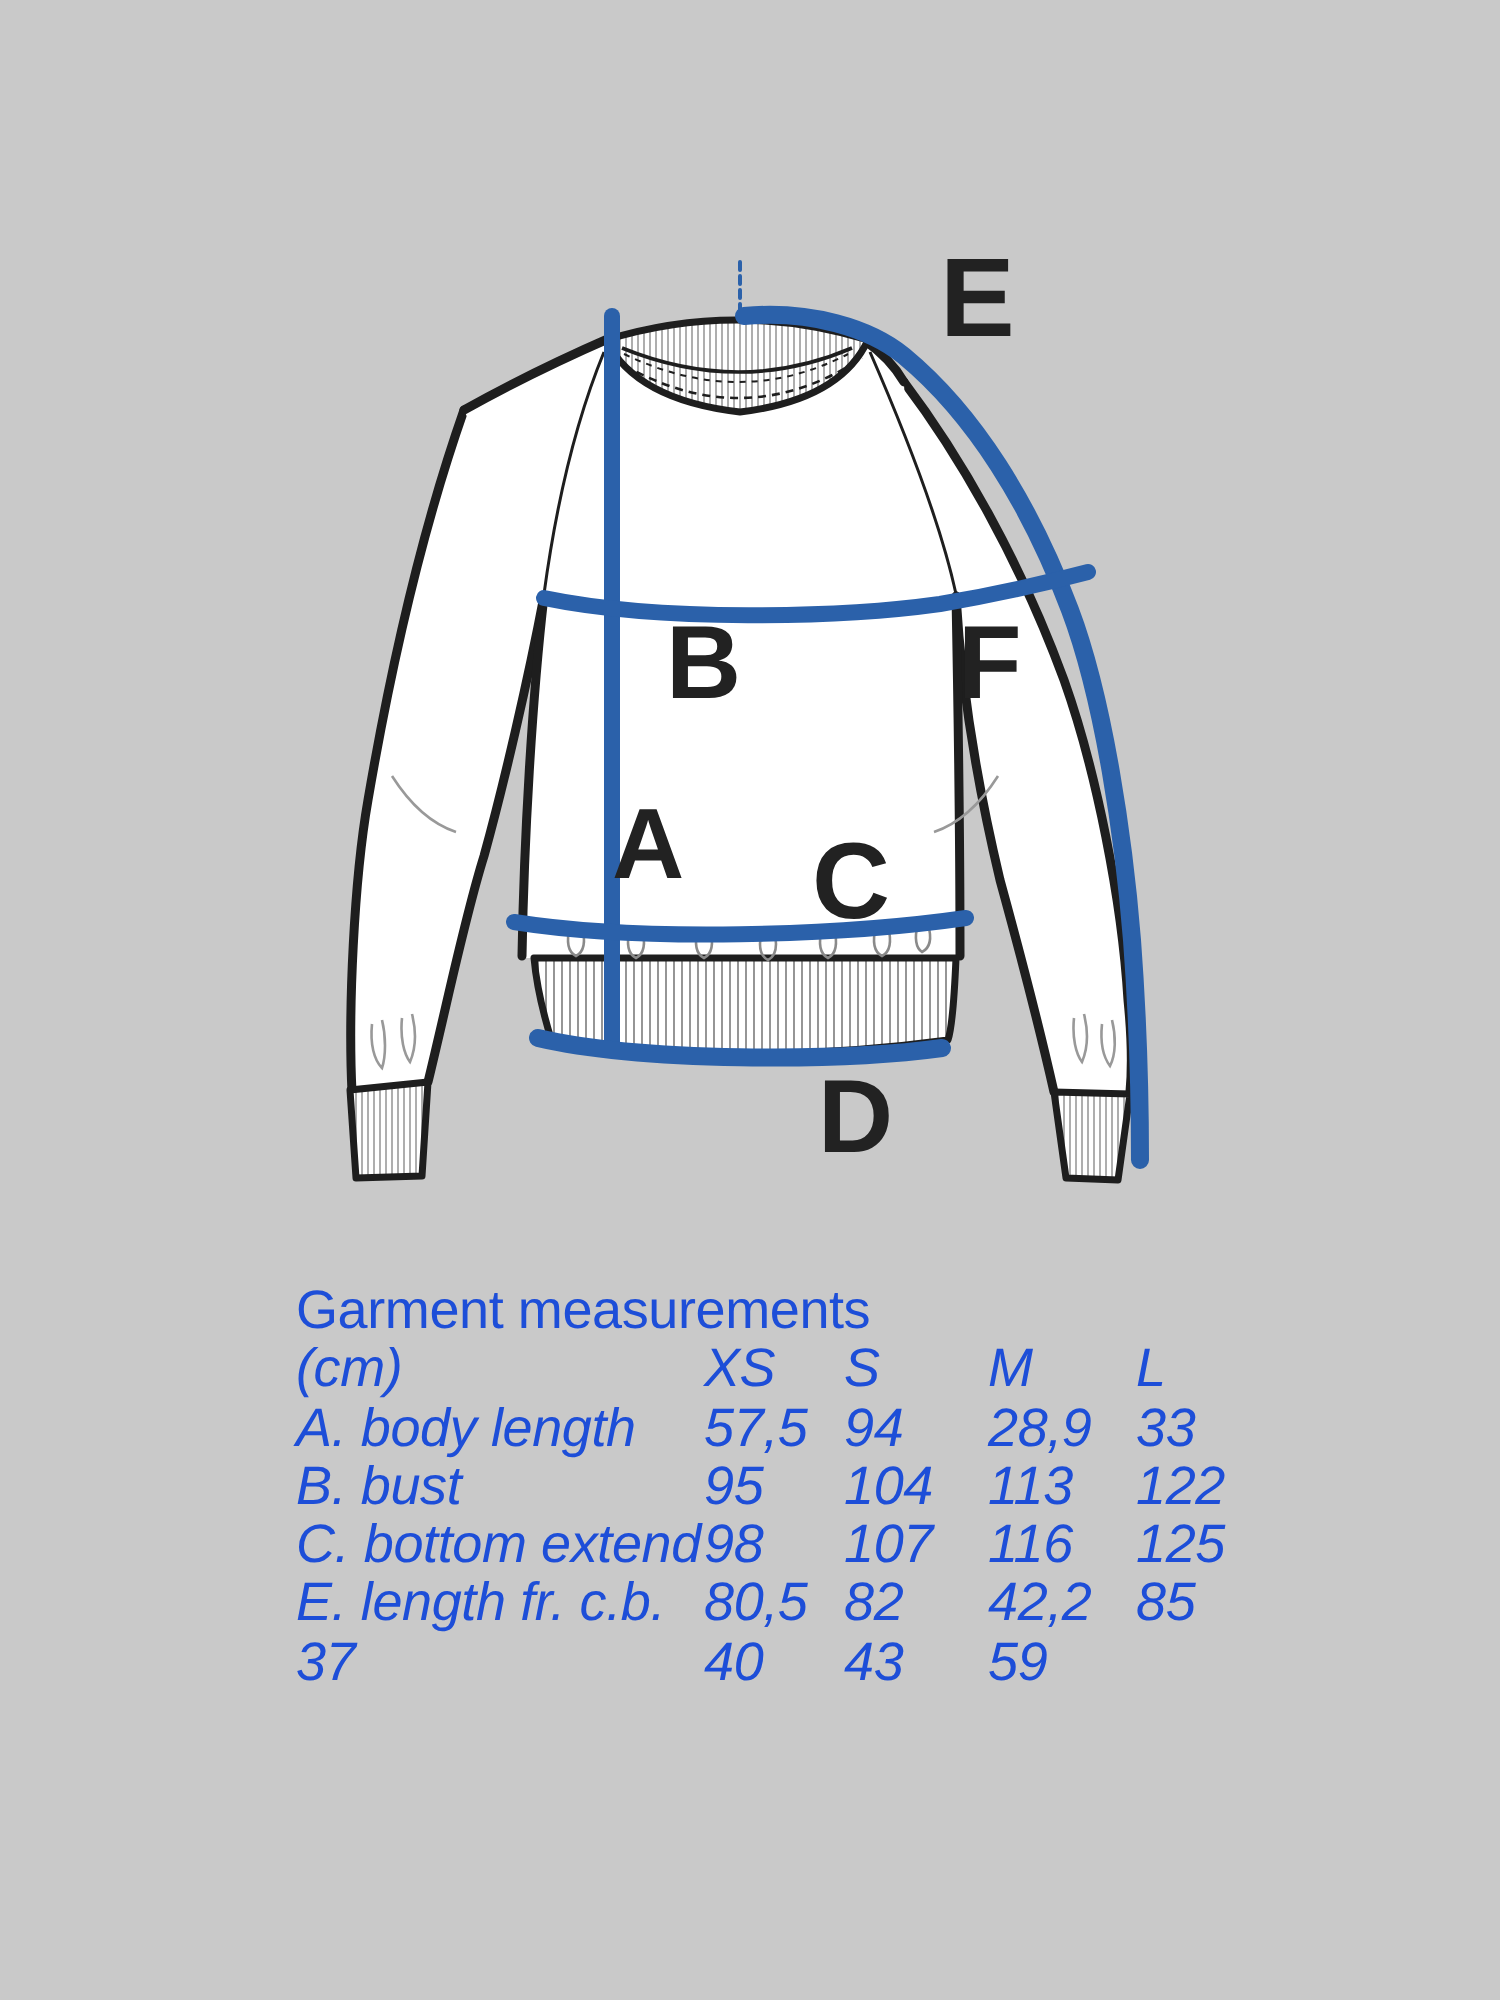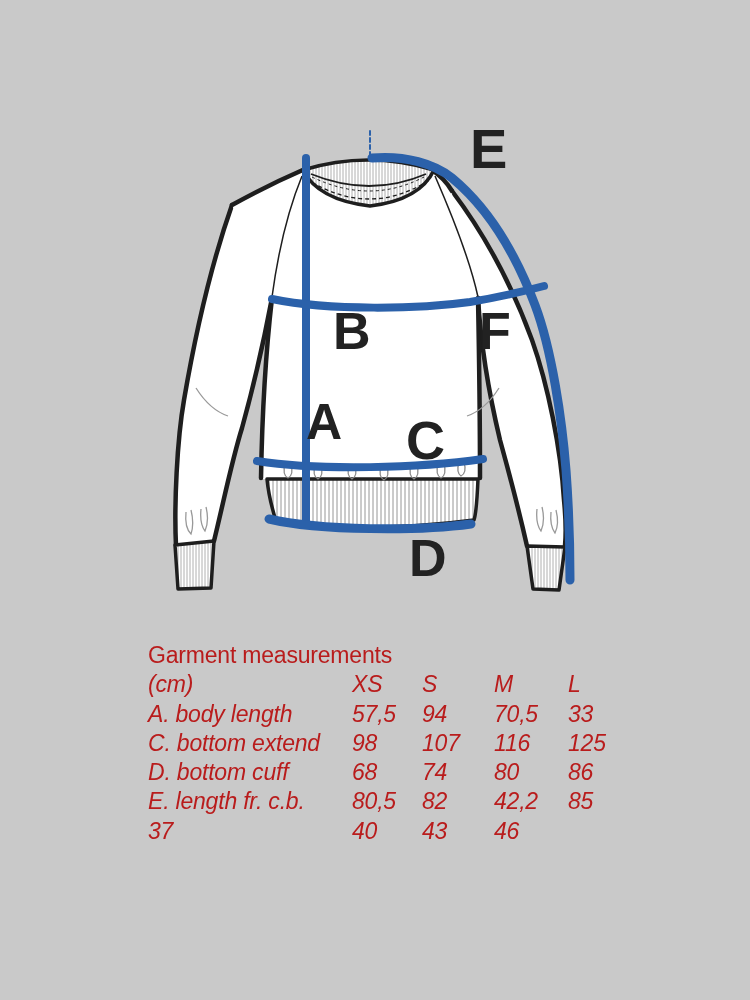--- a/index.html
+++ b/index.html
@@ -14,22 +14,22 @@
   .marker{
     font-family:"Liberation Sans", sans-serif;
     font-weight:600;
     fill:#222222;
   }
   .meas-table{
     position:absolute;
     left:148px;
     top:641px;
     width:520px;
-    color:#b91c1c;
-    font-size:23px;
+    color:#1d4ed8;
+    font-size:27px;
     line-height:29.3px;
     letter-spacing:-0.2px;
   }
   .trow{
     display:grid;
     grid-template-columns:204px 70px 72px 74px 70px;
   }
   .tcell{white-space:nowrap;font-style:italic;}
 </style>
 </head>
@@ -137,50 +137,50 @@
       <div class="tcell">XS</div>
       <div class="tcell">S</div>
       <div class="tcell">M</div>
       <div class="tcell">L</div>
     </div>
 
     <div class="trow">
       <div class="tcell">A. body length</div>
       <div class="tcell">57,5</div>
       <div class="tcell">94</div>
-      <div class="tcell">70,5</div>
+      <div class="tcell">28,9</div>
       <div class="tcell">33</div>
     </div>
 
+    <div class="trow">
+      <div class="tcell">B. bust</div>
+      <div class="tcell">95</div>
+      <div class="tcell">104</div>
+      <div class="tcell">113</div>
+      <div class="tcell">122</div>
+    </div>
 
     <div class="trow">
       <div class="tcell">C. bottom extend</div>
       <div class="tcell">98</div>
       <div class="tcell">107</div>
       <div class="tcell">116</div>
       <div class="tcell">125</div>
     </div>
 
-    <div class="trow">
-      <div class="tcell">D. bottom cuff</div>
-      <div class="tcell">68</div>
-      <div class="tcell">74</div>
-      <div class="tcell">80</div>
-      <div class="tcell">86</div>
-    </div>
 
     <div class="trow">
       <div class="tcell">E. length fr. c.b.</div>
       <div class="tcell">80,5</div>
       <div class="tcell">82</div>
       <div class="tcell">42,2</div>
       <div class="tcell">85</div>
     </div>
 
     <div class="trow">
       <div class="tcell">37</div>
       <div class="tcell">40</div>
       <div class="tcell">43</div>
-      <div class="tcell">46</div>
+      <div class="tcell">59</div>
     </div>
   </div>
 
 </div>
 
 </body></html>

